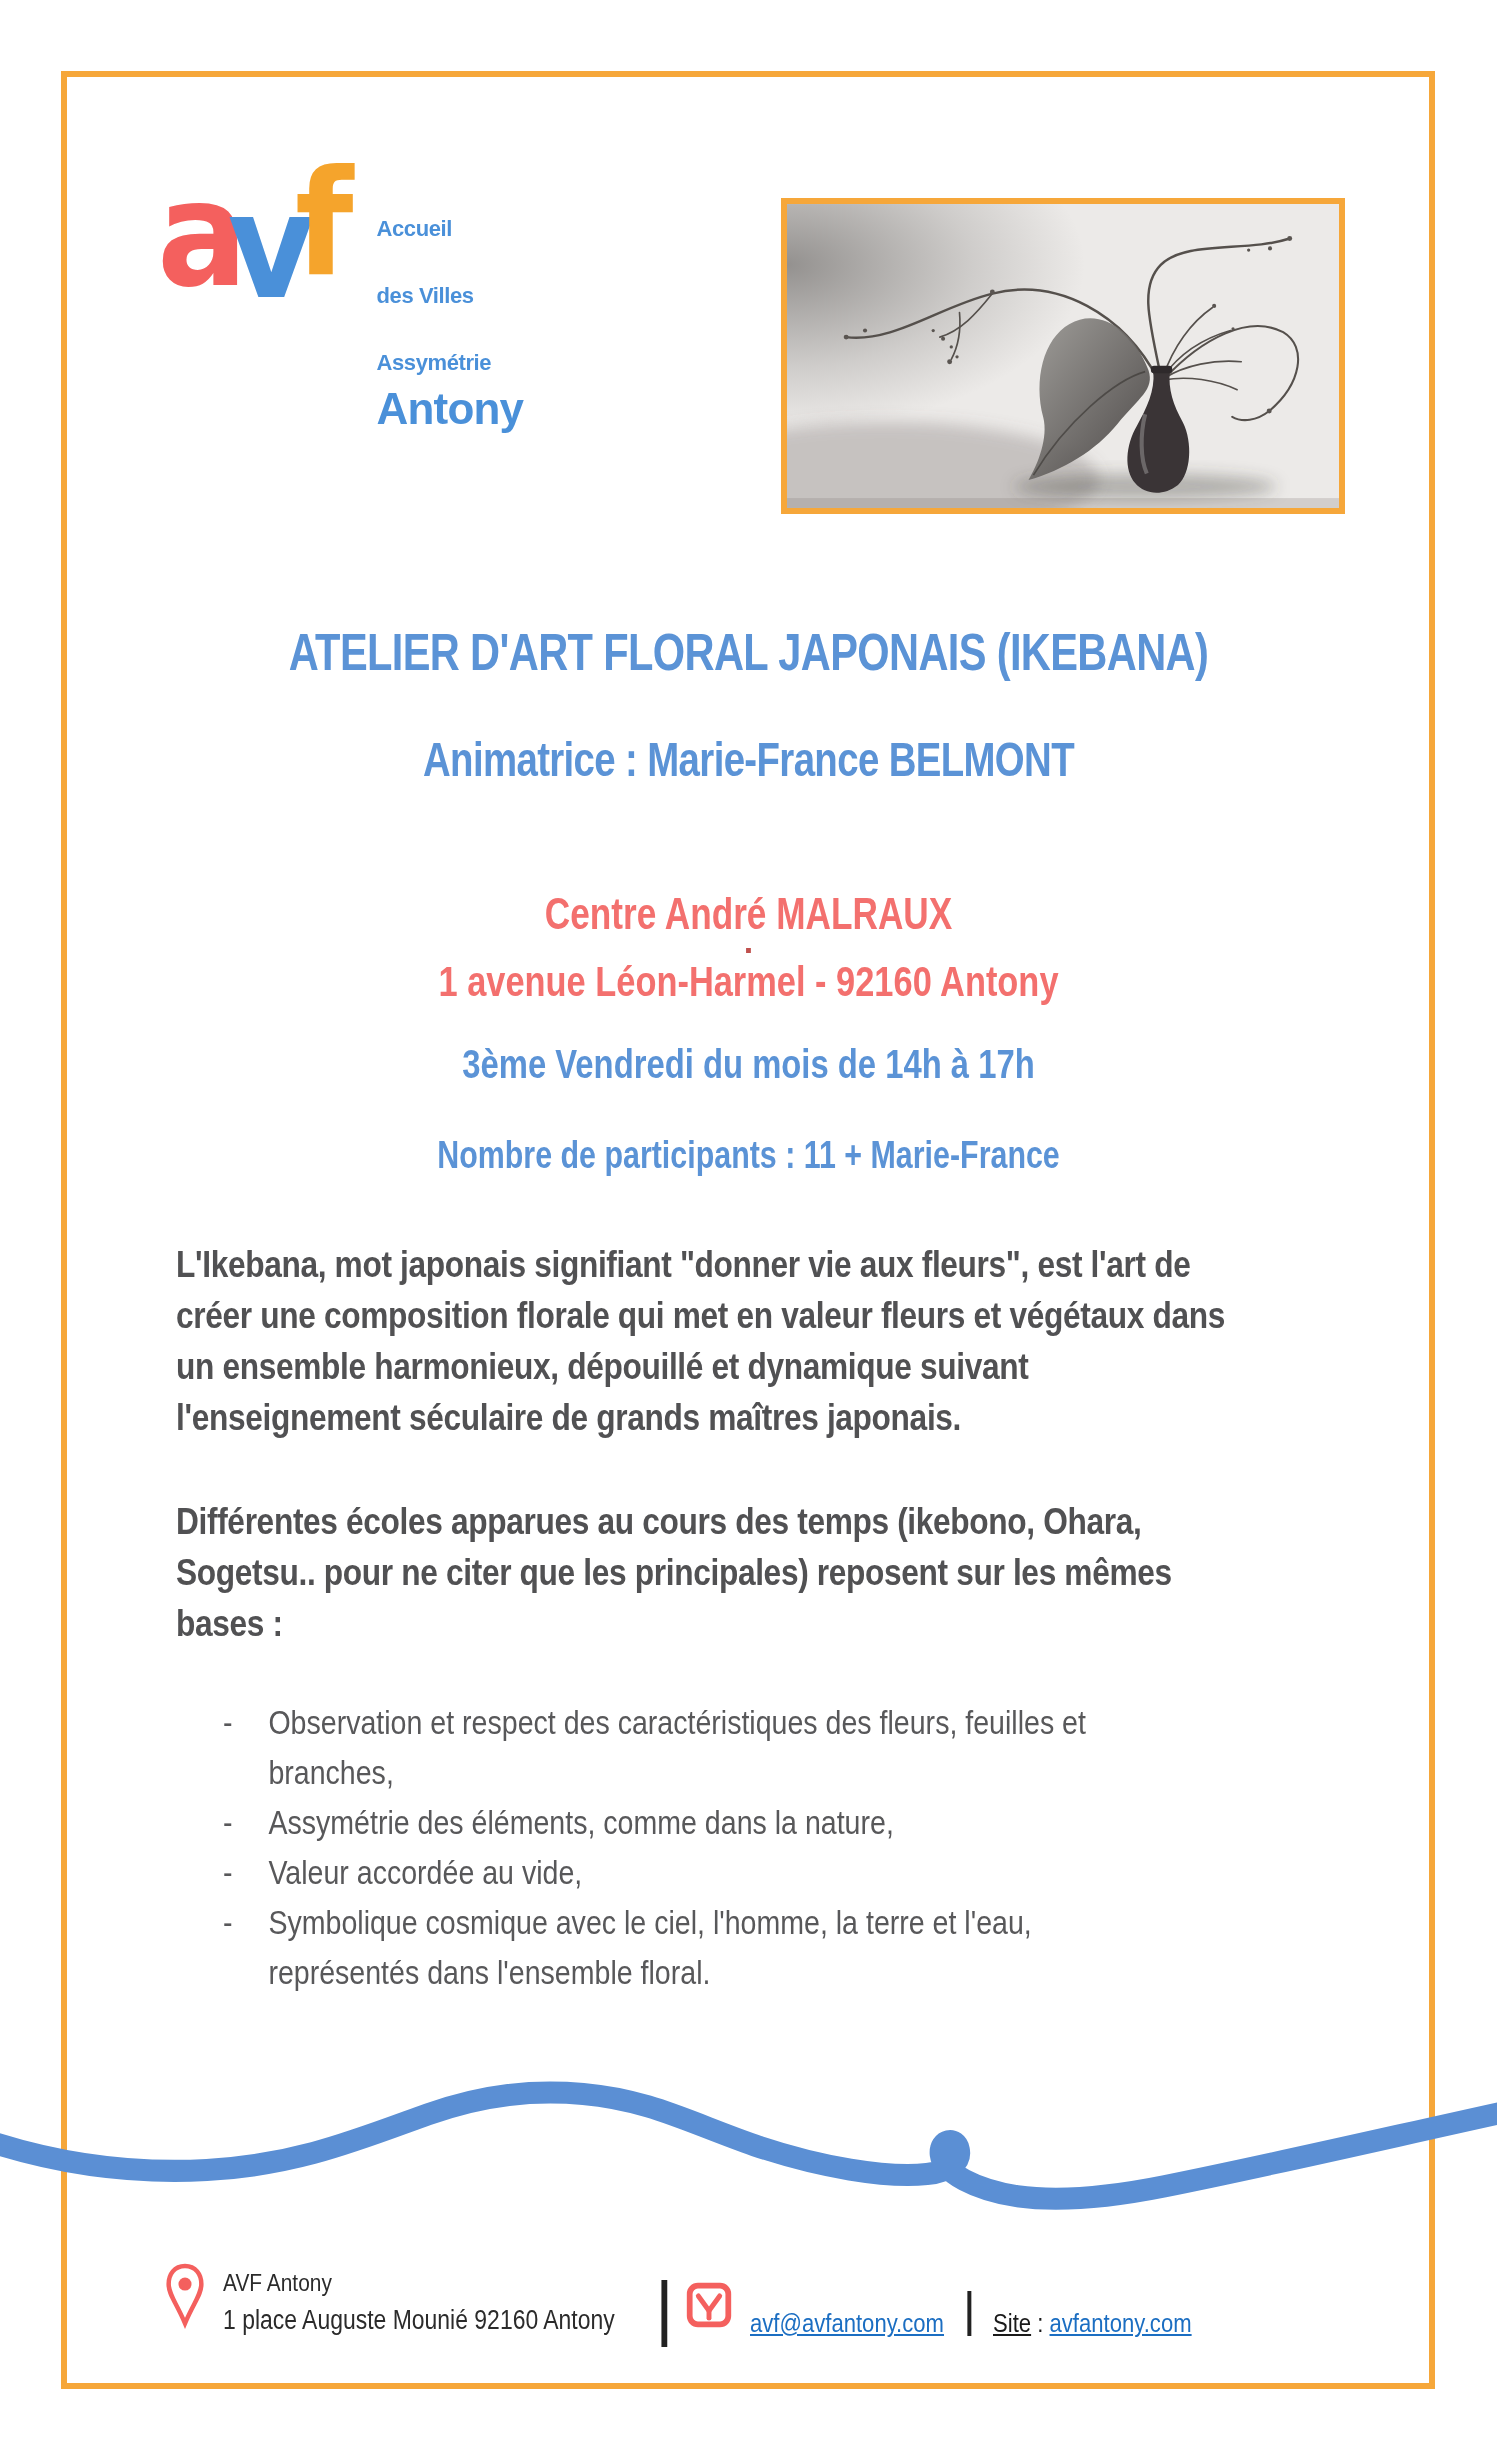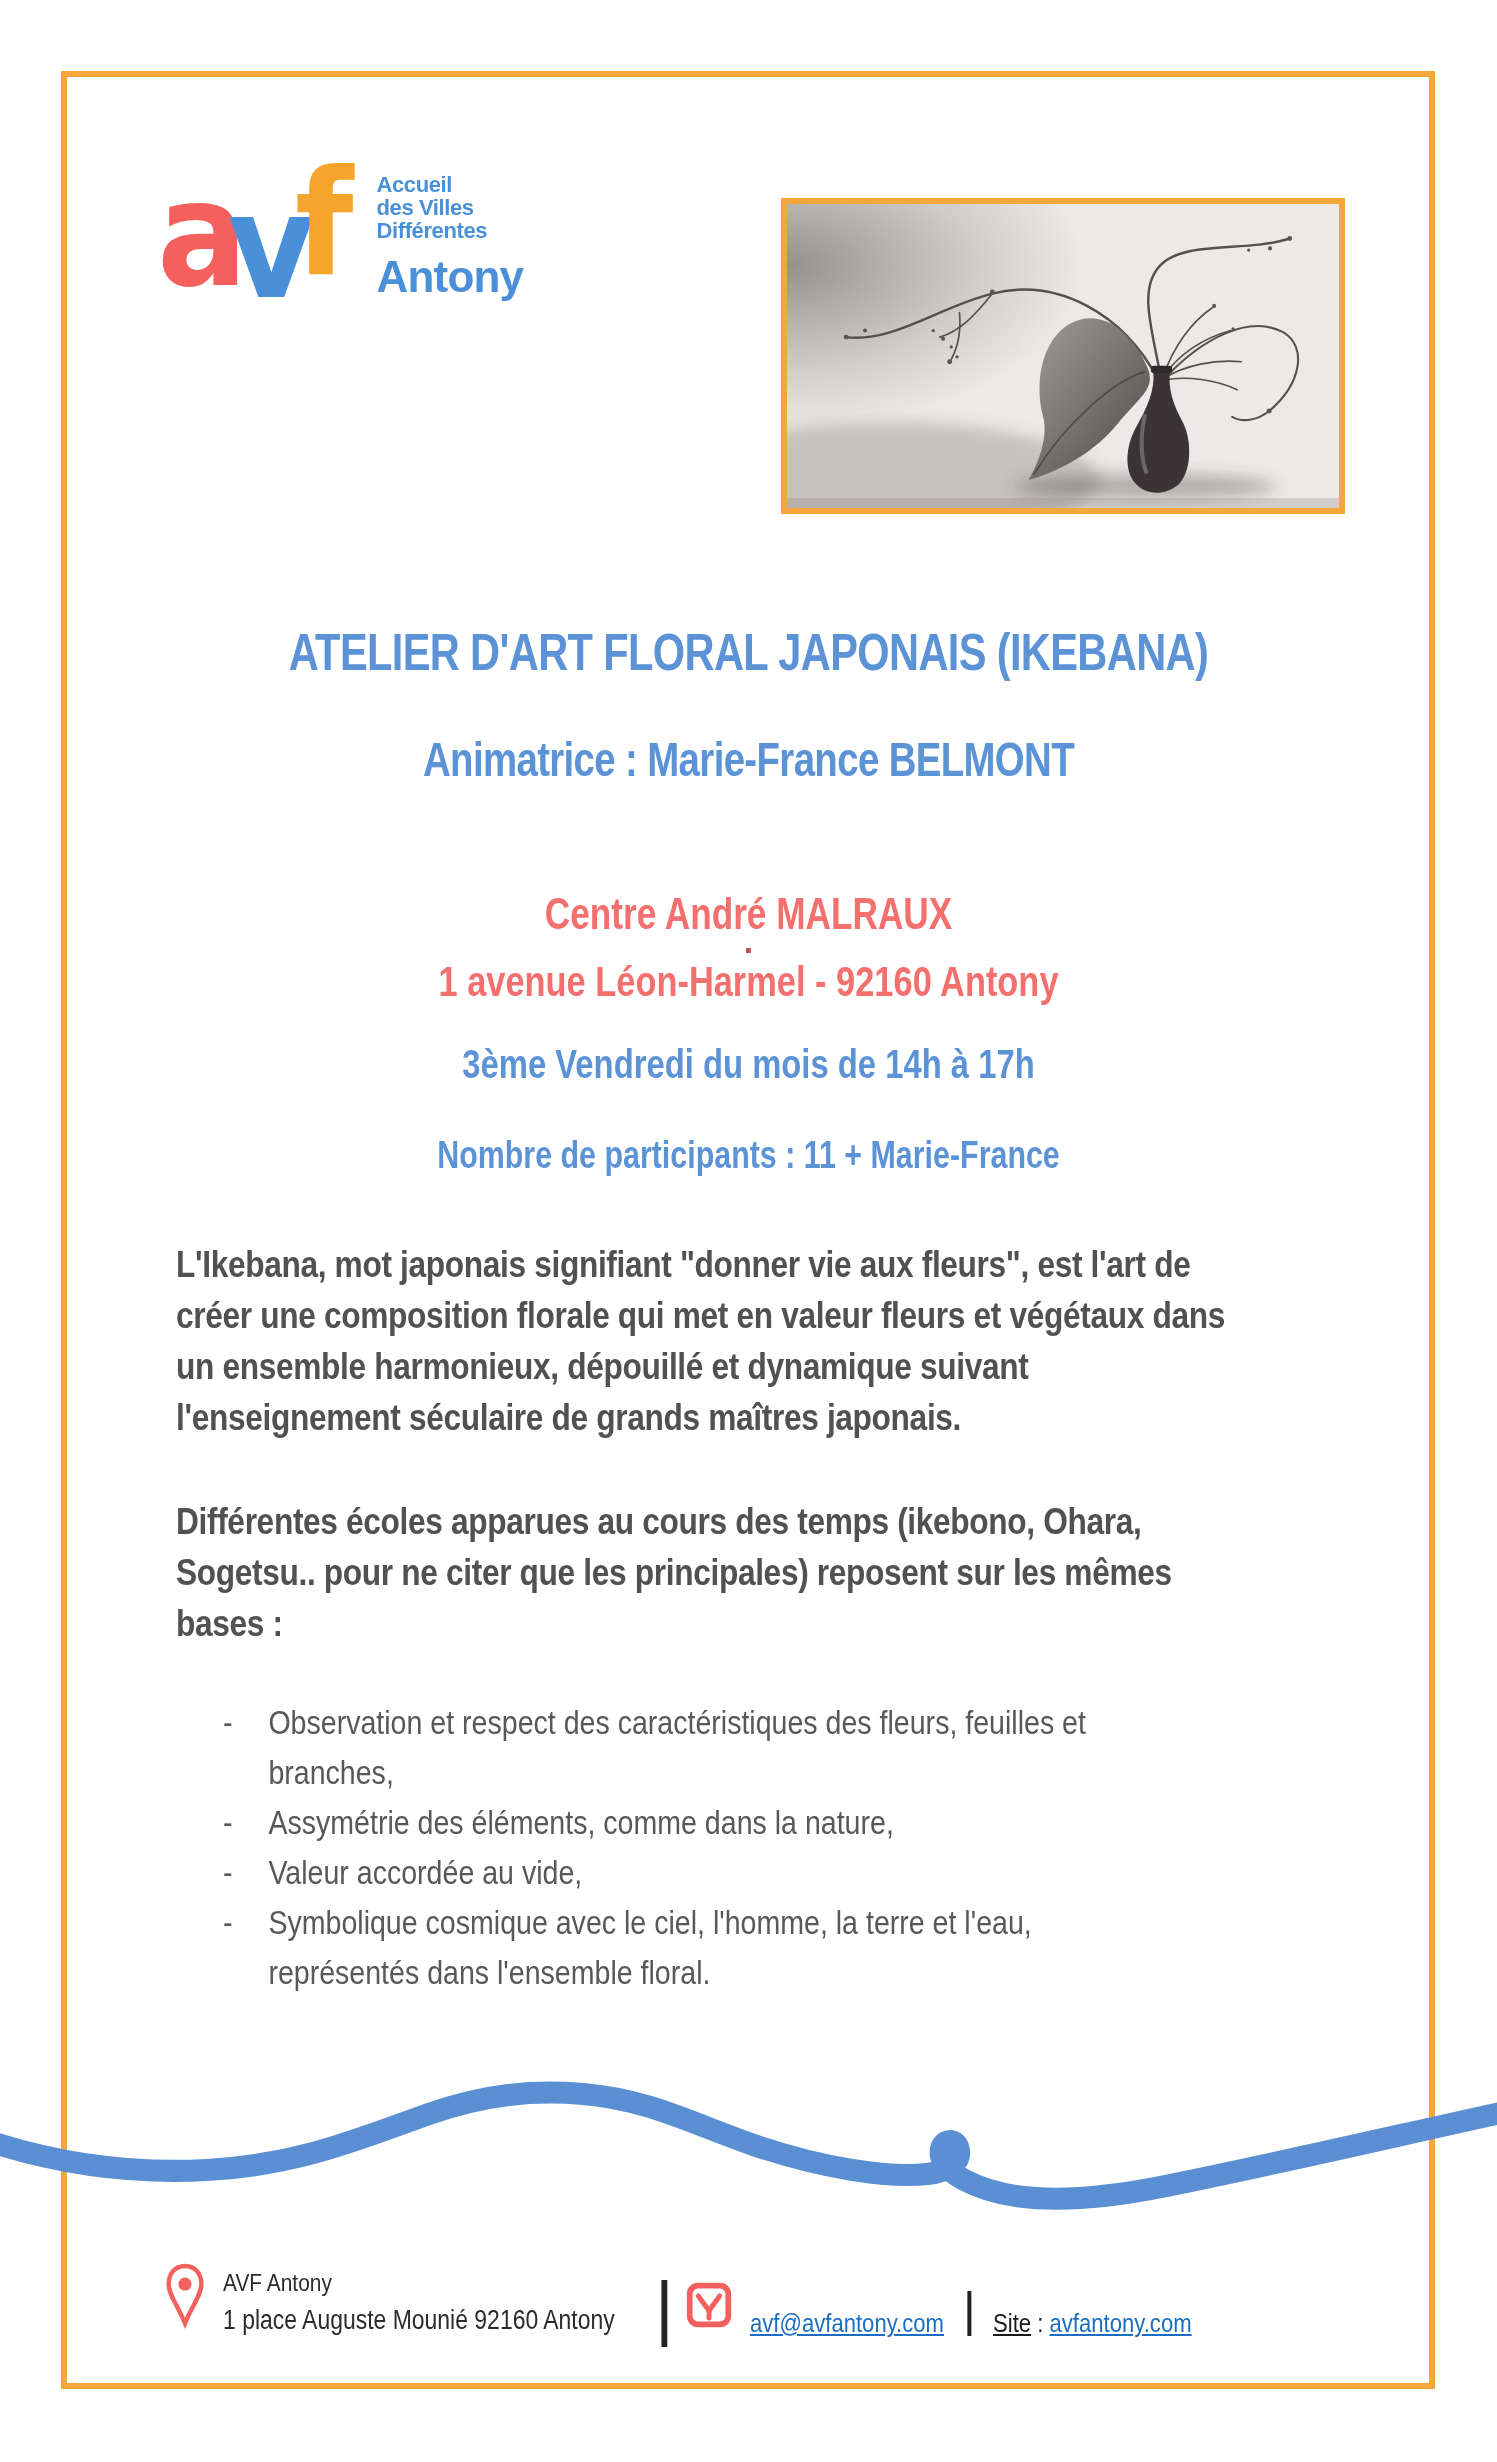--- a/index.html
+++ b/index.html
@@ -9,21 +9,21 @@
   .frame{position:absolute;left:61px;top:71px;width:1374px;height:2318px;
          border:6.6px solid #f6a73a;box-sizing:border-box;pointer-events:none;}
   
   .logo{position:absolute;left:157px;top:161px;display:flex;align-items:flex-start;}
   .logo-letters{font-family:"DejaVu Sans",sans-serif;font-weight:bold;font-size:146px;
                 line-height:1;letter-spacing:-0.15em;display:flex;transform:scaleX(0.92);transform-origin:0 0;}
   .l-a{color:#f4605e;}
   .l-v{color:#4a90d9;margin-top:11.5px;}
   .l-f{color:#f5a42c;margin-top:-11.5px;}
   .logo-text{margin-left:28px;margin-top:11.5px;}
-  .logo-org div{color:#4a90d9;font-weight:bold;font-size:22px;line-height:23px;letter-spacing:-0.4px;}
+  .logo-org div{color:#4a90d9;font-weight:bold;font-size:22px;line-height:23px;letter-spacing:-0.4px;margin-top:44px;}
   .logo-city{color:#4a90d9;font-weight:bold;font-size:44px;margin-top:10px;letter-spacing:-0.8px;}
   
   .photo{position:absolute;left:781px;top:198px;width:564px;height:316px;
          border:6.6px solid #f6a73a;box-sizing:border-box;background:#eceae8;}
   .photo svg{display:block;width:100%;height:100%;}
   
   .h{position:absolute;left:0;width:100%;text-align:center;font-weight:bold;
      transform:scaleX(0.8);transform-origin:50% 50%;white-space:nowrap;line-height:1.1;}
   .h-title{top:624px;font-size:52px;color:#5b93d6;letter-spacing:-0.8px;}
   .h-anim{top:734px;font-size:48px;color:#5b93d6;letter-spacing:-0.8px;}
@@ -70,21 +70,21 @@
   <div class="logo">
     <div class="logo-letters">
       <span class="l-a">a</span>
       <span class="l-v">v</span>
       <span class="l-f">f</span>
     </div>
     <div class="logo-text">
       <div class="logo-org">
         <div>Accueil</div>
         <div>des Villes</div>
-        <div>Différentes</div>
+        <div>Assymétrie</div>
       </div>
       <div class="logo-city">Antony</div>
     </div>
   </div>
 
   <div class="photo">
     <svg viewBox="0 0 672 370">
       <defs>
         <radialGradient id="cornerShade" cx="0%" cy="20%" r="75%">
           <stop offset="0%" stop-color="rgba(75,72,70,0.55)"></stop>

